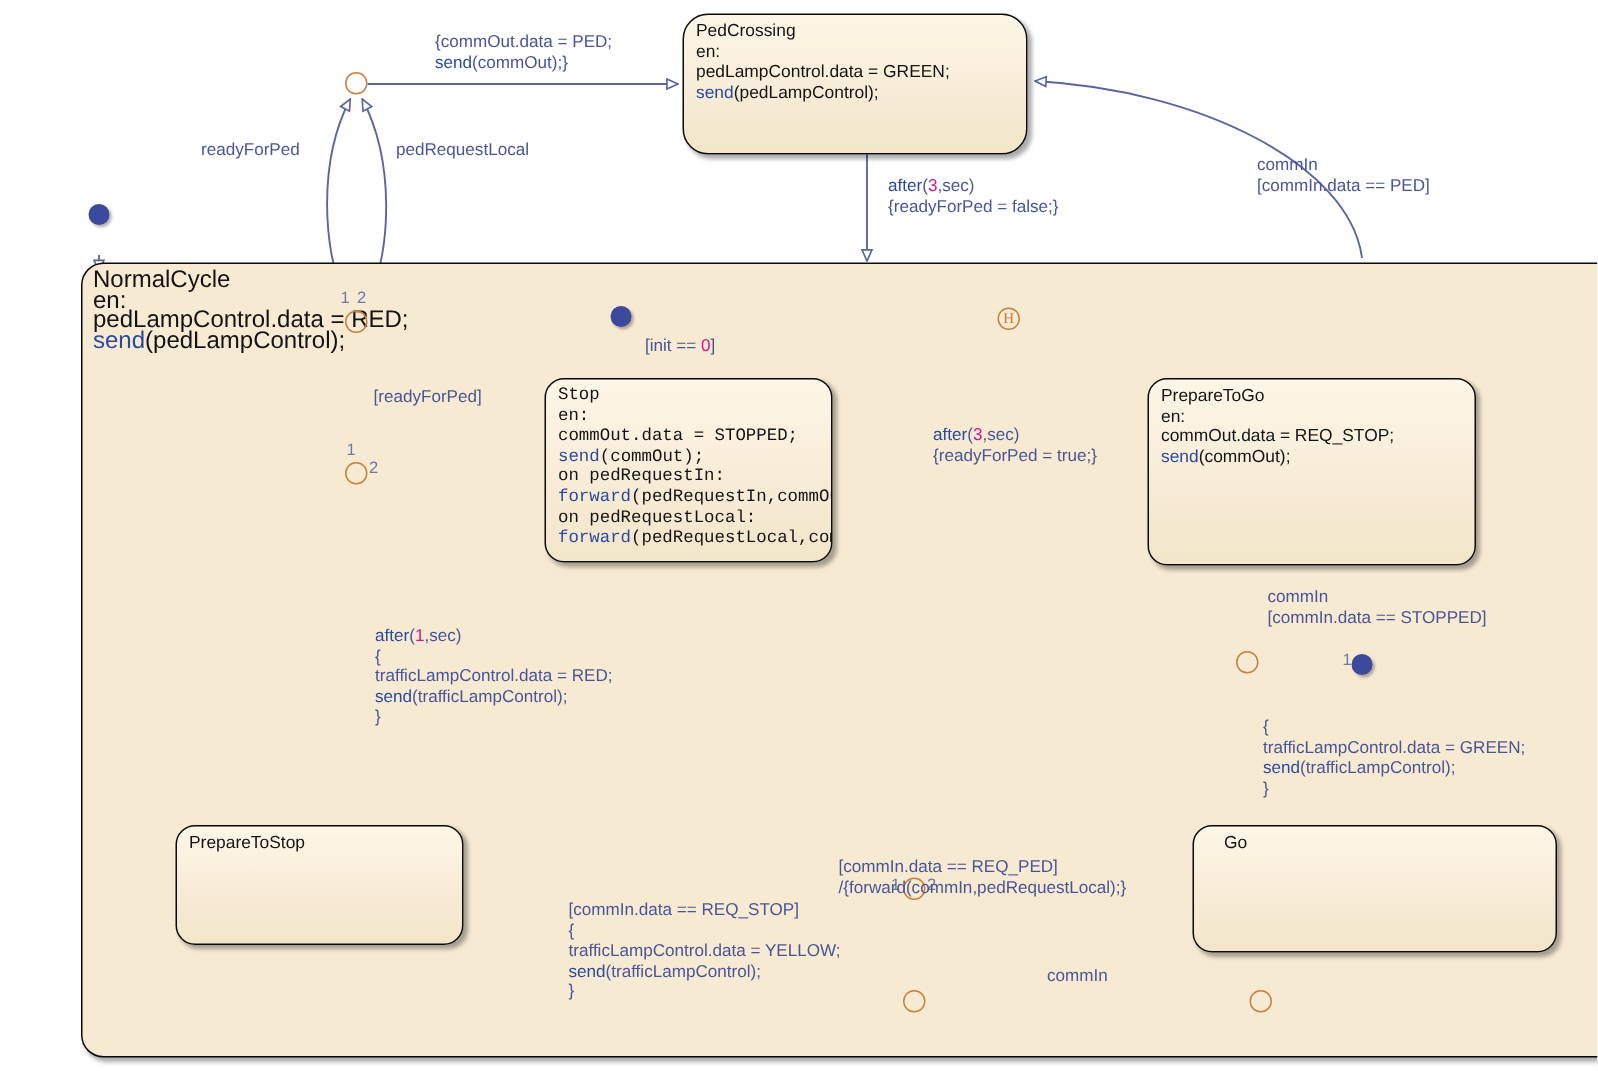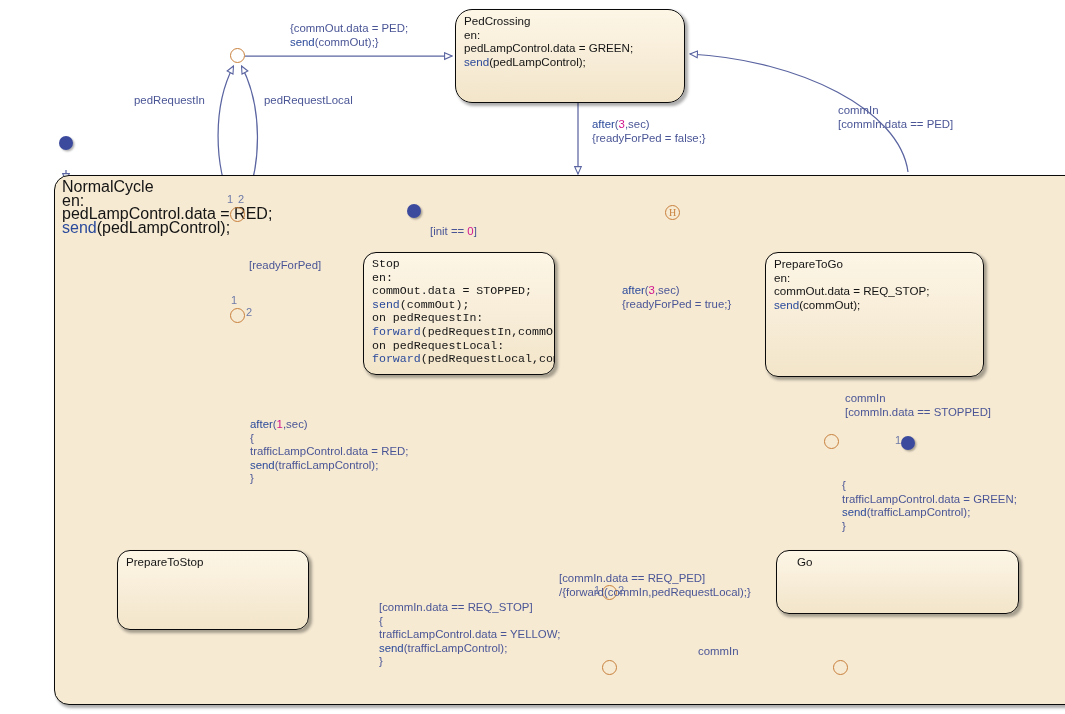--- a/index.html
+++ b/index.html
@@ -184,21 +184,21 @@
     <div class="nm">PrepareToGo</div>
     <div class="body">en:
 commOut.data = REQ_STOP;
 <span class="kw">send</span>(commOut);</div>
   </div>
 
   <div class="state" style="left:117px; top:550px; width:192px; height:80px;">
     <div class="nm">PrepareToStop</div>
   </div>
 
-  <div class="state" style="left:776px; top:550px; width:243px; height:64px;padding-left:20px;">
+  <div class="state" style="left:795px; top:550px; width:243px; height:85px;padding-left:20px;">
     <div class="nm">Go</div>
   </div>
 
   <div class="initdot" style="left:59px; top:136px;"></div>
   <div class="initdot" style="left:407px; top:204px;"></div>
   <div class="initdot" style="left:901px; top:436px;"></div>
 
   <div class="junction" style="left:230px; top:48px;"></div>
   <div class="junction" style="left:230px; top:207px;"></div>
   <div class="junction" style="left:230px; top:308px;"></div>
@@ -213,21 +213,21 @@
   <div class="jnum" style="left:238px; top:193px;">2</div>
   <div class="jnum" style="left:231px; top:294px;">1</div>
   <div class="jnum" style="left:246px; top:306px;">2</div>
   <div class="jnum" style="left:594px; top:584px;">1</div>
   <div class="jnum" style="left:618px; top:584px;">2</div>
   <div class="jnum" style="left:895px; top:434px;">1</div>
 
   <div class="tlabel" style="left:290px; top:22px;">{commOut.data = PED;
 <span class="kw">send</span>(commOut);}</div>
 
-  <div class="tlabel" style="left:134px; top:94px;">pedRequestIn</div>
+  <div class="tlabel" style="left:134px; top:94px;">readyForPed</div>
 
   <div class="tlabel" style="left:264px; top:94px;">pedRequestLocal</div>
 
   <div class="tlabel" style="left:592px; top:118px;"><span class="kw">after</span>(<span class="num">3</span>,sec)
 {readyForPed = false;}</div>
 
   <div class="tlabel" style="left:838px; top:104px;">commIn
 [commIn.data == PED]</div>
 
   <div class="tlabel" style="left:249px; top:259px;">[readyForPed]</div>

